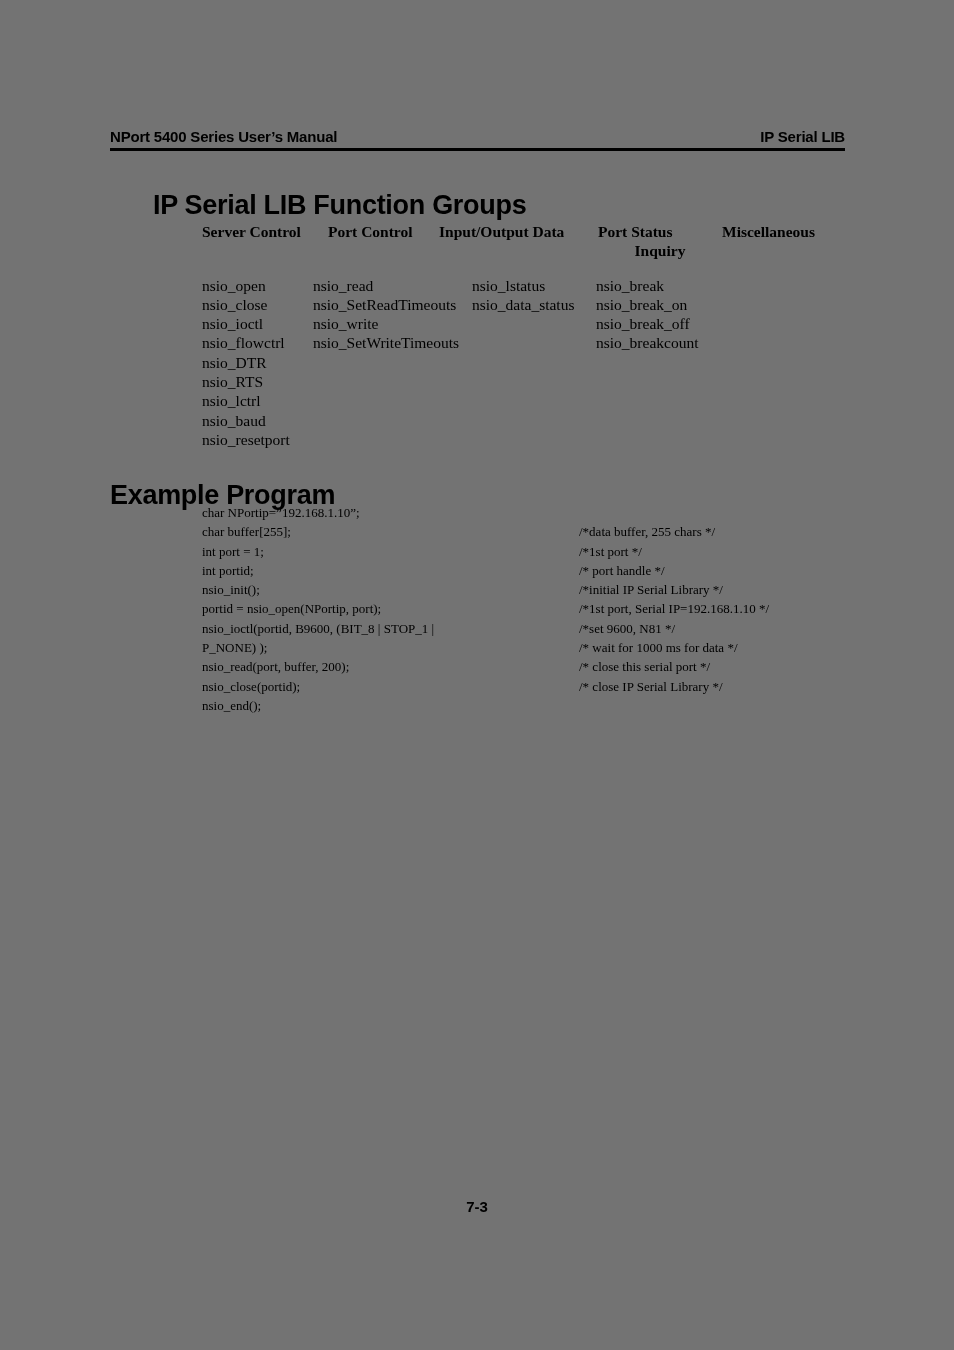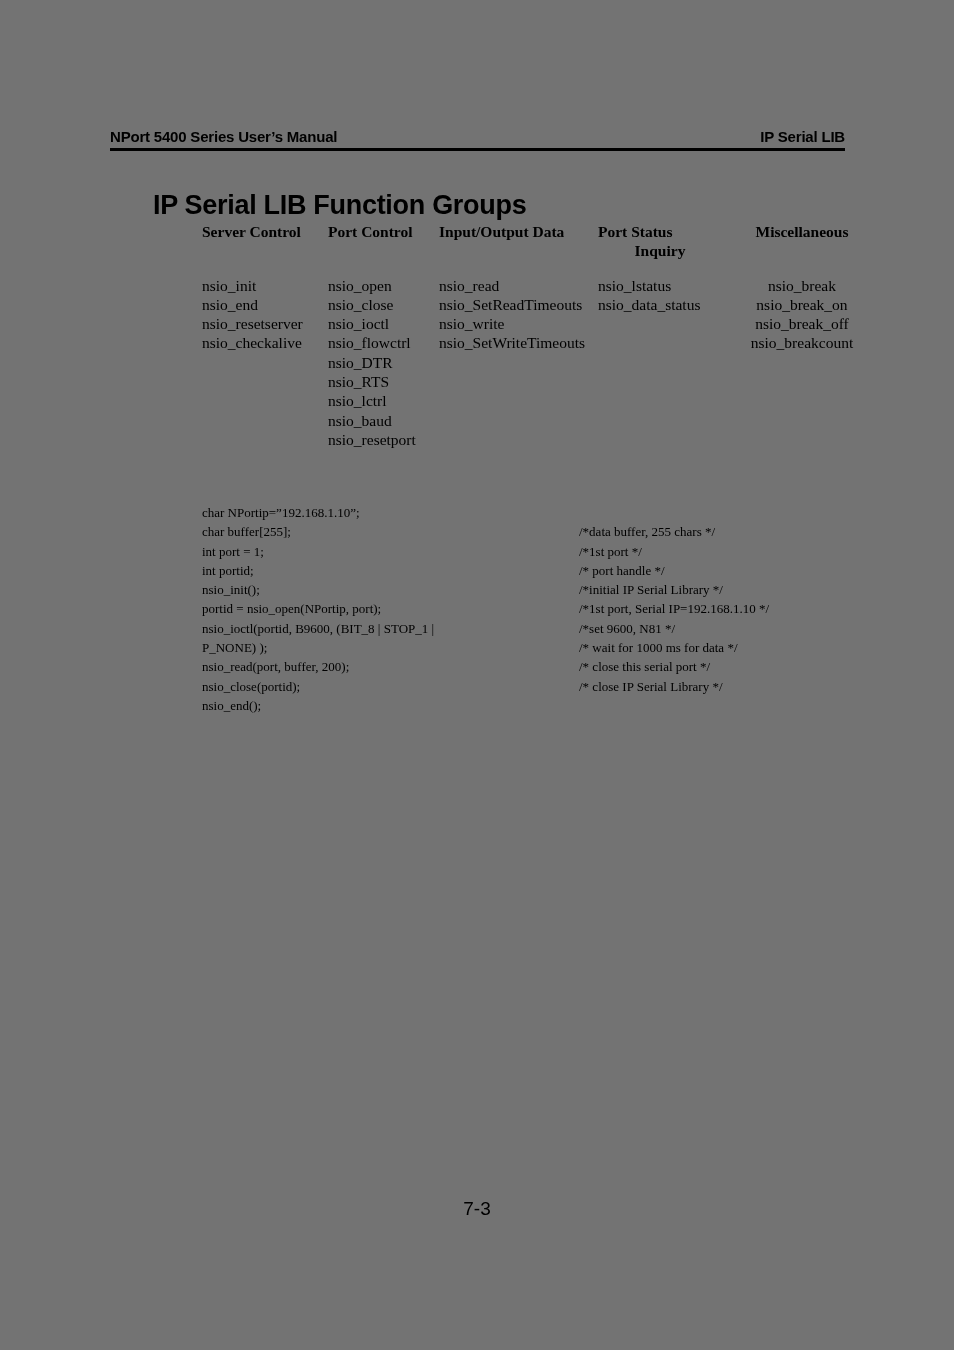--- a/index.html
+++ b/index.html
@@ -71,21 +71,21 @@
   }
   .fn-head {
     font-weight: bold;
     margin-bottom: 0;
   }
   .fn-head-spacer { height: 7px; }
   .col-0 { width: 126px; }
   .col-1 { width: 111px; }
   .col-2 { width: 159px; }
   .col-3 { width: 124px; }
-  .col-4 { width: 160px; text-align: center; }
+  .col-4 { width: 160px; }
 
   
   .code-block {
     position: absolute;
     left: 202px;
     top: 503px;
     width: 700px;
   }
   .code-line {
     position: relative;
@@ -106,22 +106,22 @@
   }
 
   
   .footer {
     position: absolute;
     left: 0;
     top: 1198px;
     width: 954px;
     text-align: center;
     font-family: "Liberation Sans", sans-serif;
-    font-weight: normal;
-    font-size: 19px;
+    font-weight: bold;
+    font-size: 15px;
   }
 </style>
 </head>
 <body>
 
 <div class="page">
 
   <div class="running-header">
     <span>NPort 5400 Series User’s Manual</span>
     <span>IP Serial LIB</span>
@@ -148,26 +148,20 @@
           <div>Port Status</div>
           <div style="visibility: visible; text-align: center;">Inquiry</div>
         </div>
         <div class="fn-col fn-head col-4">
           <div>Miscellaneous</div>
           <div style="visibility: hidden;">&nbsp;</div>
         </div>
       </div>
     <div class="fn-head-spacer"></div>
       <div class="fn-row" id="fn-body-row">
-        <div class="fn-col col-0">
-          <div>nsio_init</div>
-          <div>nsio_end</div>
-          <div>nsio_resetserver</div>
-          <div>nsio_checkalive</div>
-        </div>
         <div class="fn-col col-1">
           <div>nsio_open</div>
           <div>nsio_close</div>
           <div>nsio_ioctl</div>
           <div>nsio_flowctrl</div>
           <div>nsio_DTR</div>
           <div>nsio_RTS</div>
           <div>nsio_lctrl</div>
           <div>nsio_baud</div>
           <div>nsio_resetport</div>
@@ -184,20 +178,21 @@
         </div>
         <div class="fn-col col-4">
           <div>nsio_break</div>
           <div>nsio_break_on</div>
           <div>nsio_break_off</div>
           <div>nsio_breakcount</div>
         </div>
       </div>
   </div>
 
+  <h1 class="h1" id="heading-example-program">Example Program</h1>
 
   <div class="code-block" id="code-block">
       <div class="code-line">
         <span class="code-text">char NPortip=”192.168.1.10”;</span>
       </div>
       <div class="code-line">
         <span class="code-text">char buffer[255];</span>
         <span class="code-comment">/*data buffer, 255 chars */</span>
       </div>
       <div class="code-line">

